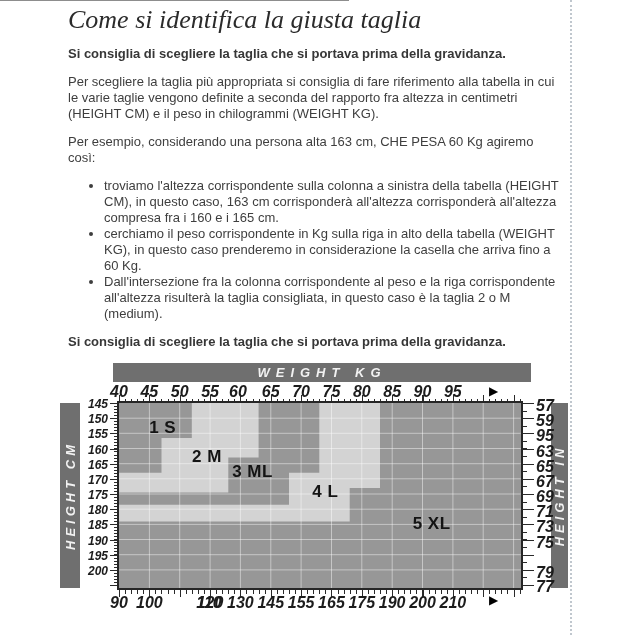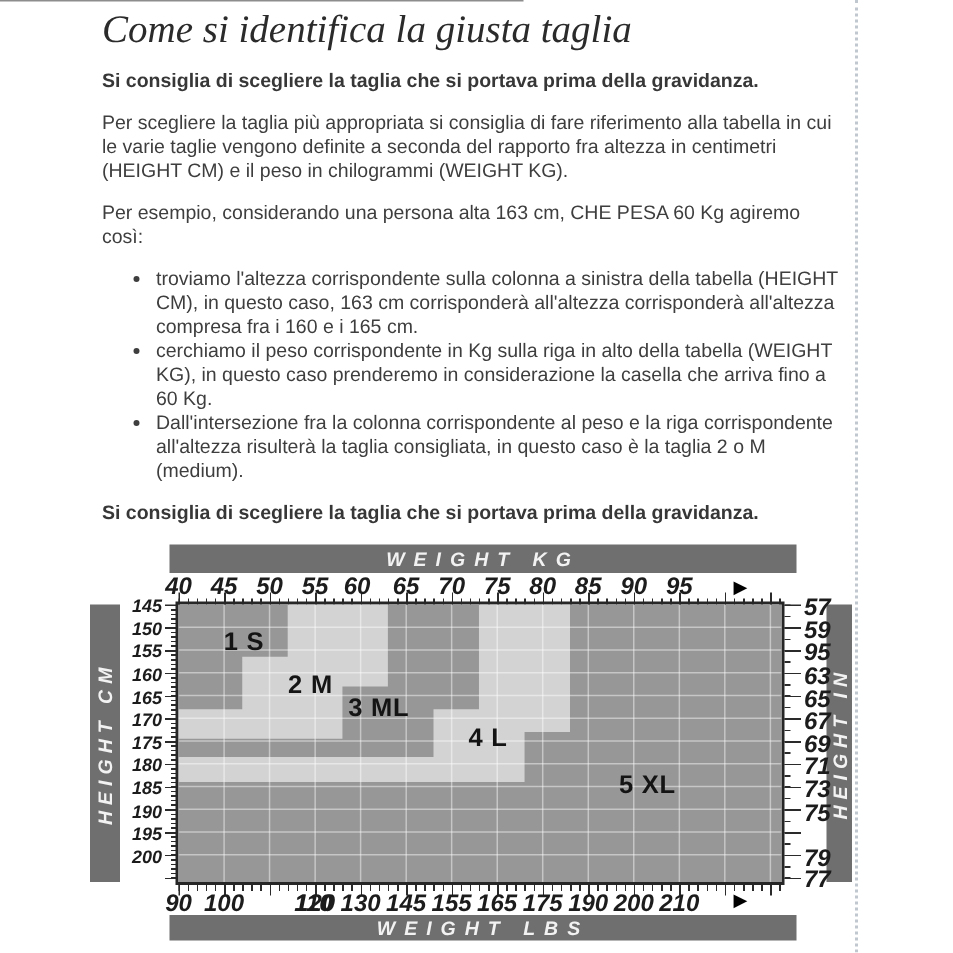--- a/index.html
+++ b/index.html
@@ -141,23 +141,20 @@
   </div>
 
   <div class="ruler-right"></div>
   <div id="rightTicks"></div>
   <div class="bar-v" style="left:551px; top:403px; width:17px; height:185px;">
     <span>HEIGHT IN</span>
   </div>
 
   <div class="ruler-bottom"></div>
   <div id="bottomTicks"></div>
-  <div class="bar-h" style="left:113px; top:610px; width:418px; height:17px;">
-    <span>WEIGHT LBS</span>
-  </div>
 
 <span class="tick-label" style="left: 104px; top: 383px;">40</span>
     <span class="tick-label" style="left: 134.35px; top: 383px;">45</span>
     <span class="tick-label" style="left: 164.7px; top: 383px;">50</span>
     <span class="tick-label" style="left: 195.05px; top: 383px;">55</span>
     <span class="tick-label" style="left: 223px; top: 383px;">60</span>
     <span class="tick-label" style="left: 255.75px; top: 383px;">65</span>
     <span class="tick-label" style="left: 286.1px; top: 383px;">70</span>
     <span class="tick-label" style="left: 316.45px; top: 383px;">75</span>
     <span class="tick-label" style="left: 346.8px; top: 383px;">80</span>

